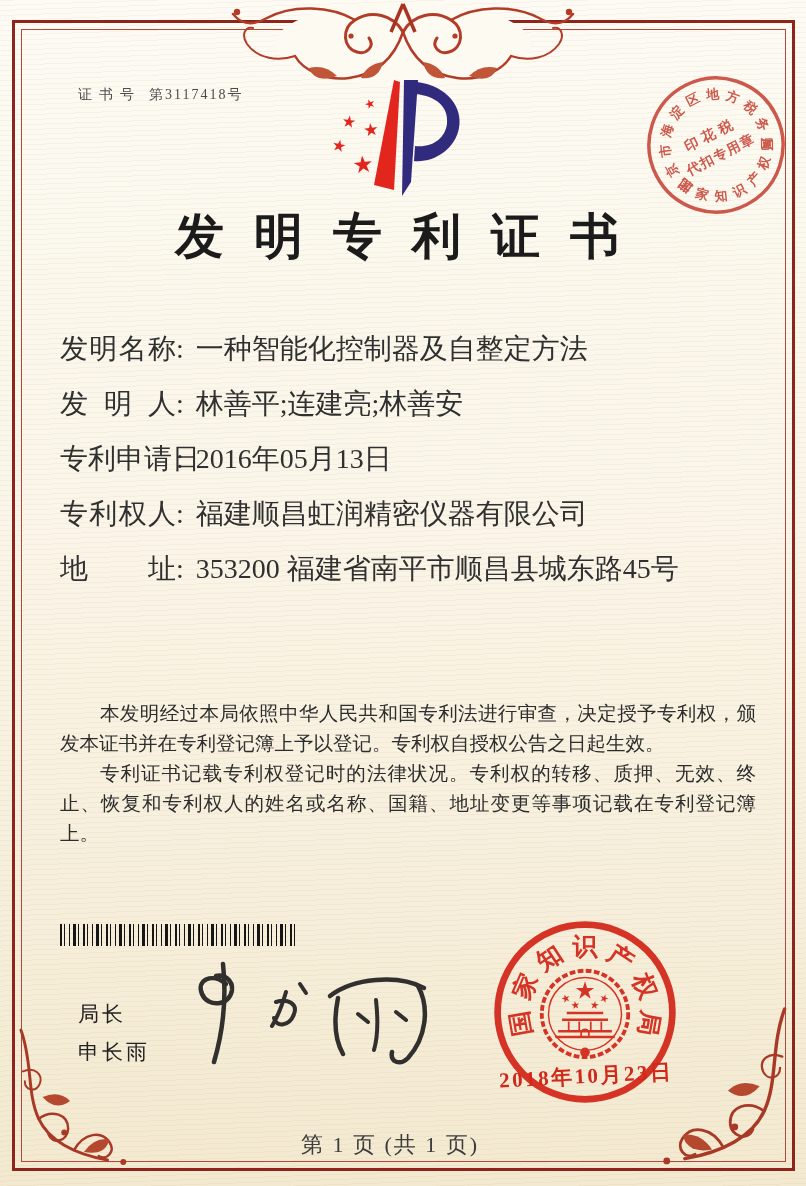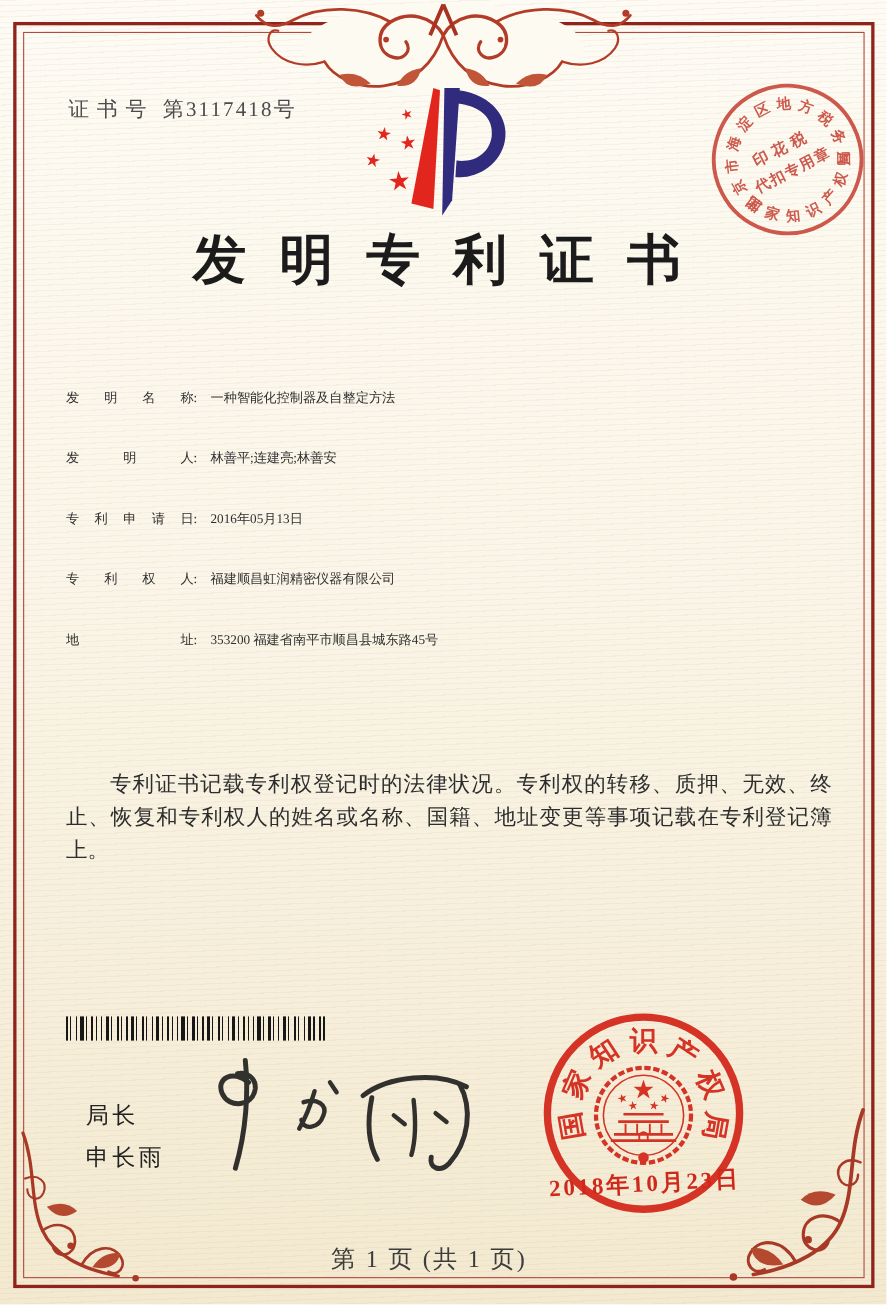--- a/index.html
+++ b/index.html
@@ -7,29 +7,29 @@
   #page{position:relative;width:806px;height:1186px;overflow:hidden;
     background:
       repeating-linear-gradient(178deg, rgba(196,168,120,0.10) 0 1px, rgba(255,255,255,0) 1px 5px),
       linear-gradient(180deg,#fdfbf4 0%,#faf5e8 45%,#f6eeda 78%,#f3e9d0 100%);
   }
   .abs{position:absolute;}
   
   .border-outer{left:12px;right:11px;top:20px;bottom:15px;border:3px solid #8f241d;}
   .border-inner{left:21px;right:20px;top:29px;bottom:24px;border:1px solid #b2493c;}
   
-  .cert-number{left:62px;top:86px;font-size:19px;color:#4b4b4b;white-space:nowrap;}
+  .cert-number{left:78px;top:86px;font-size:14px;color:#4b4b4b;white-space:nowrap;}
   .cert-number .num-label{letter-spacing:7px;margin-right:8px;}
   .cert-number .num-value{letter-spacing:2px;}
   .logo{left:322px;top:66px;width:152px;height:136px;}
   .tax-stamp{left:629px;top:58px;width:174px;height:174px;transform:rotate(-27deg);opacity:.9;}
   .title{left:0;top:204px;width:100%;text-align:center;font-size:49px;font-weight:600;
     letter-spacing:30px;padding-left:18px;box-sizing:border-box;color:#1b1b1b;}
   
-  .fields{left:60px;top:330px;right:50px;font-size:12px;color:#303030;margin-top:23px;}
+  .fields{left:60px;top:330px;right:50px;font-size:28px;color:#303030;}
   .field-row{height:24px;margin-bottom:31px;white-space:nowrap;}
   .field-label{display:inline-block;width:116px;text-align:justify;text-align-last:justify;vertical-align:bottom;}
   .field-colon{margin-right:12px;}
   .grant-no{margin-left:54px;}
   .grant-no .field-label{width:112px;}
   
   .paragraphs{left:60px;right:50px;top:699px;font-size:19.5px;line-height:30px;
     text-align:justify;color:#2d2d2d;}
   .paragraphs p{margin:0;text-indent:2.05em;}
   
@@ -137,20 +137,21 @@
     </div>
     <div class="field-row">
       <span class="field-label">专利权人</span><span class="field-colon">:</span><span class="field-value">福建顺昌虹润精密仪器有限公司</span>
     </div>
     <div class="field-row">
       <span class="field-label">地址</span><span class="field-colon">:</span><span class="field-value">353200 福建省南平市顺昌县城东路45号</span>
     </div>
   </div>
 
   <div class="abs paragraphs">
+    <p>本发明经过本局依照中华人民共和国专利法进行审查，决定授予专利权，颁发本证书并在专利登记簿上予以登记。专利权自授权公告之日起生效。</p>
     <p>专利证书记载专利权登记时的法律状况。专利权的转移、质押、无效、终止、恢复和专利权人的姓名或名称、国籍、地址变更等事项记载在专利登记簿上。</p>
   </div>
 
   <div class="abs barcode"></div>
 
   <div class="abs director-title">局长</div>
   <div class="abs director-name">申长雨</div>
 
   <svg class="abs signature-svg" viewBox="0 0 270 112">
     <g stroke="#1c1c1c" stroke-width="4.5" fill="none" stroke-linecap="round" opacity="0.9">

